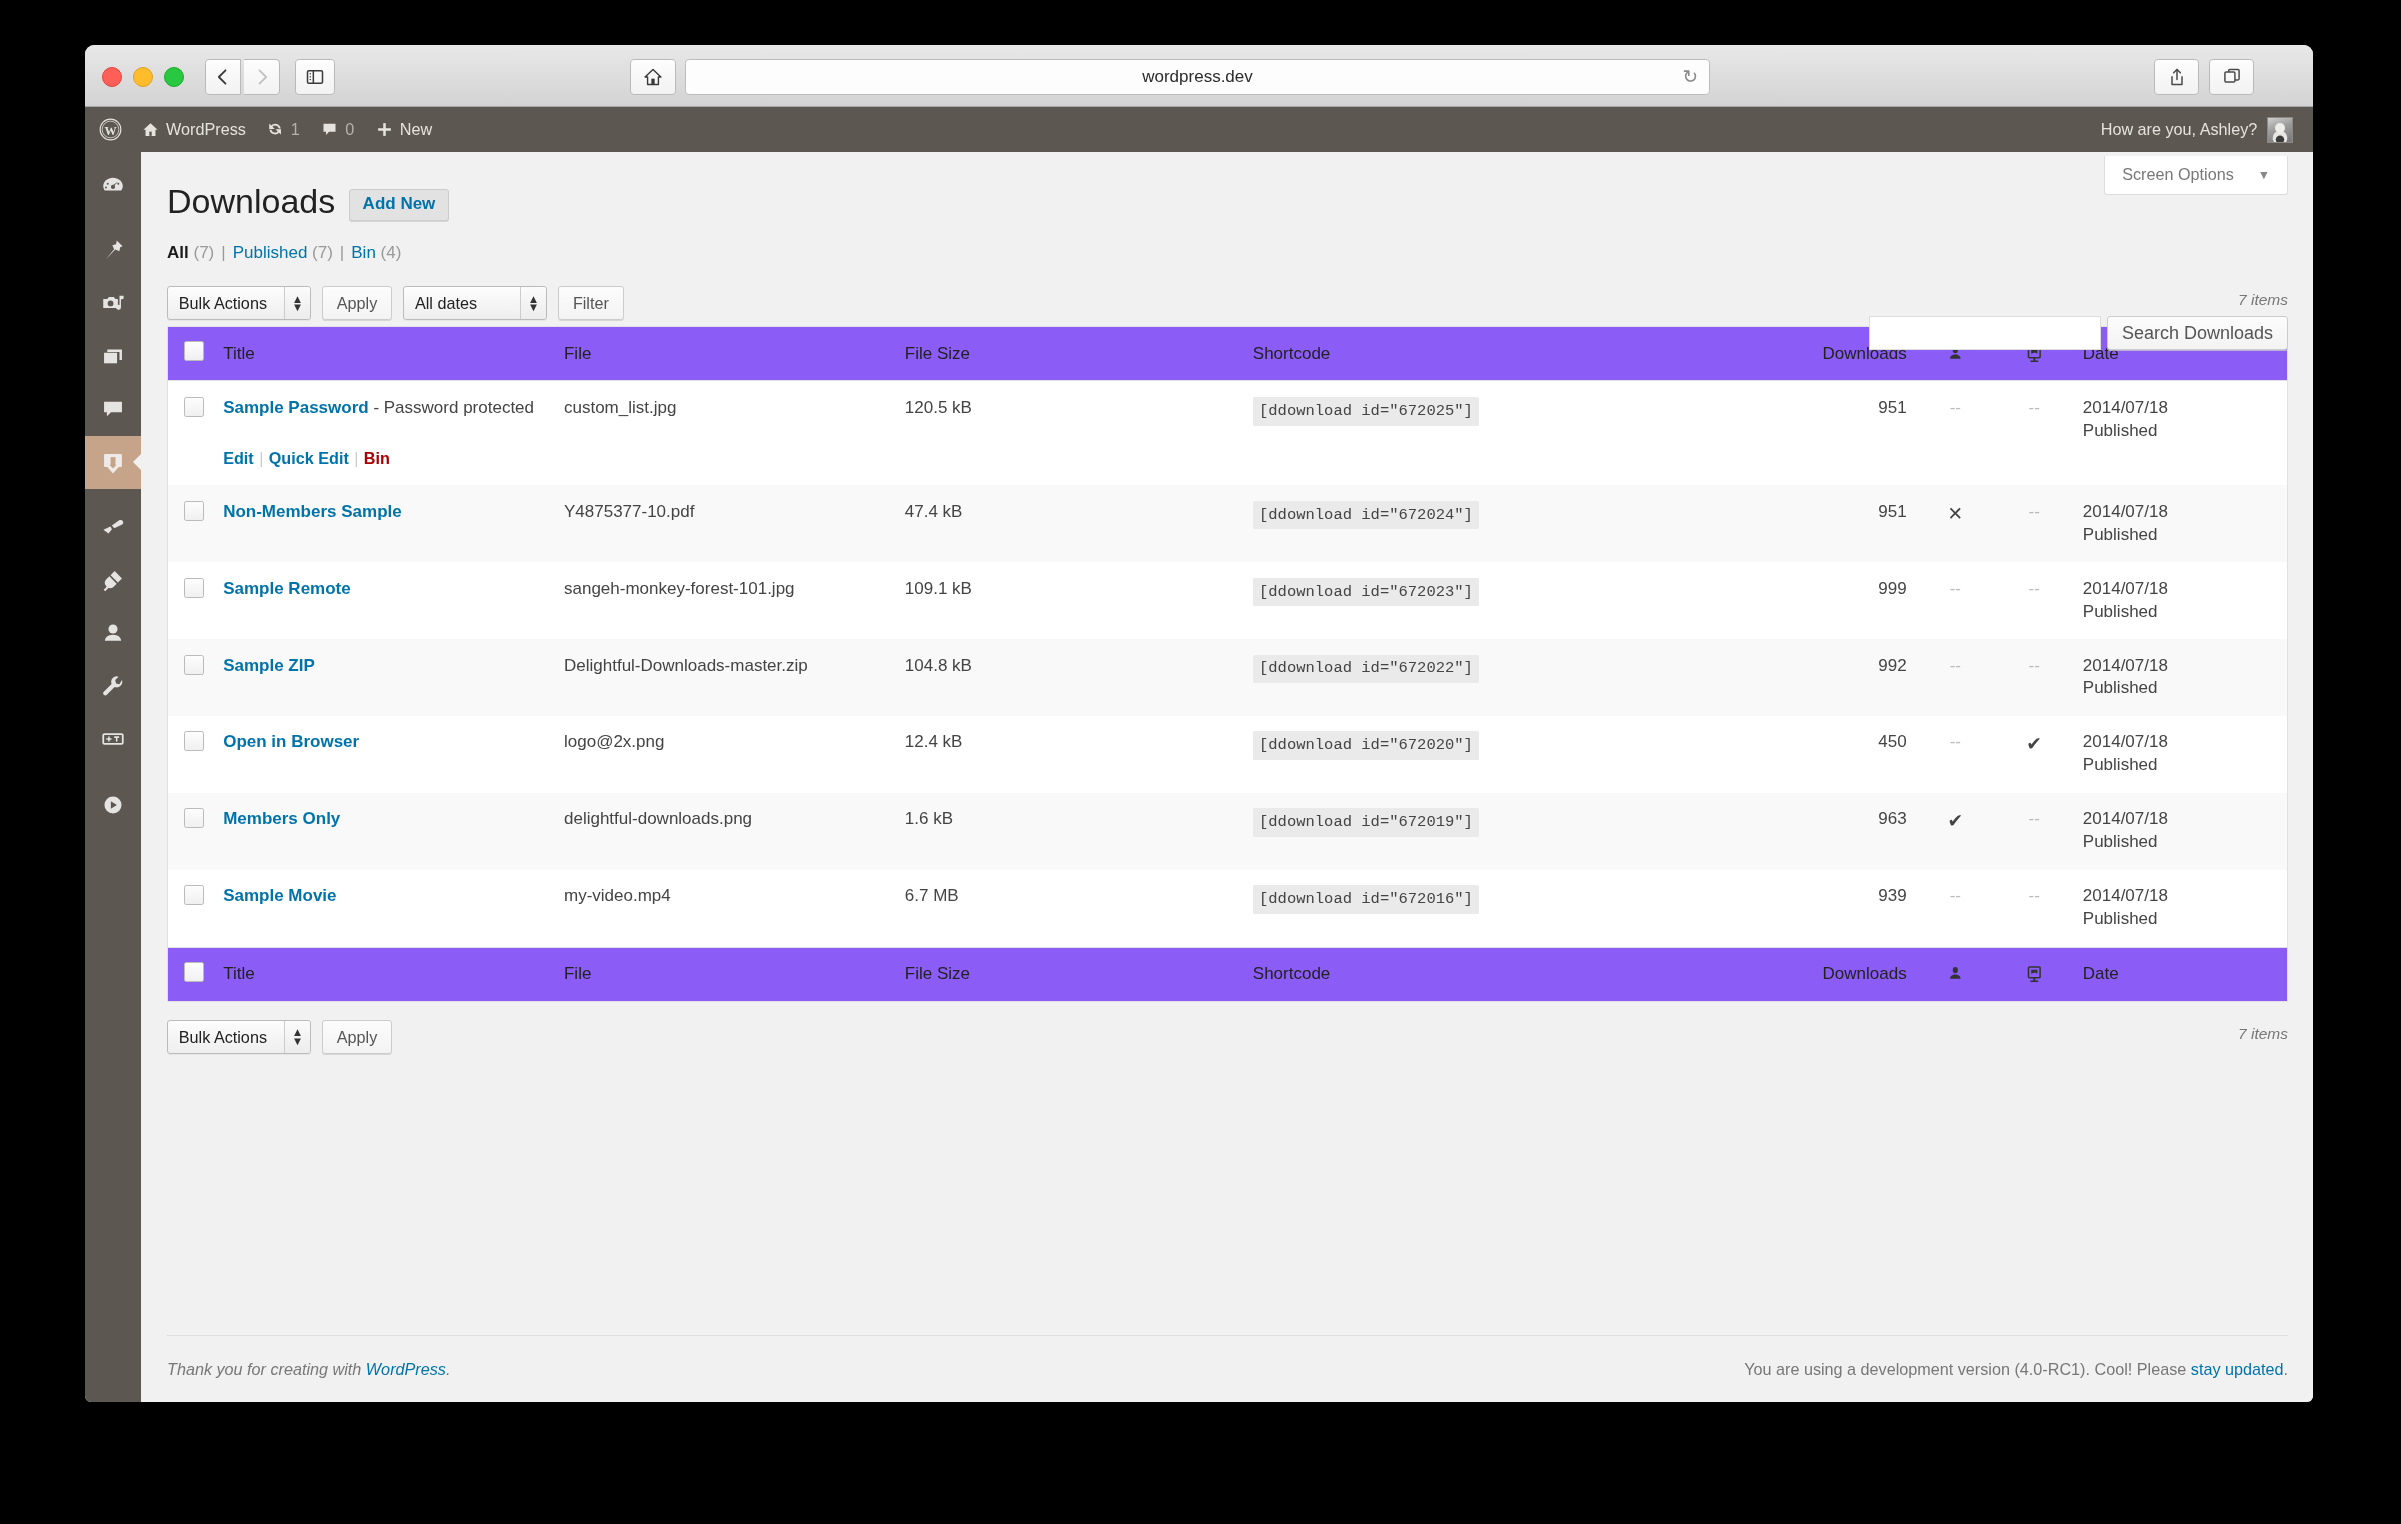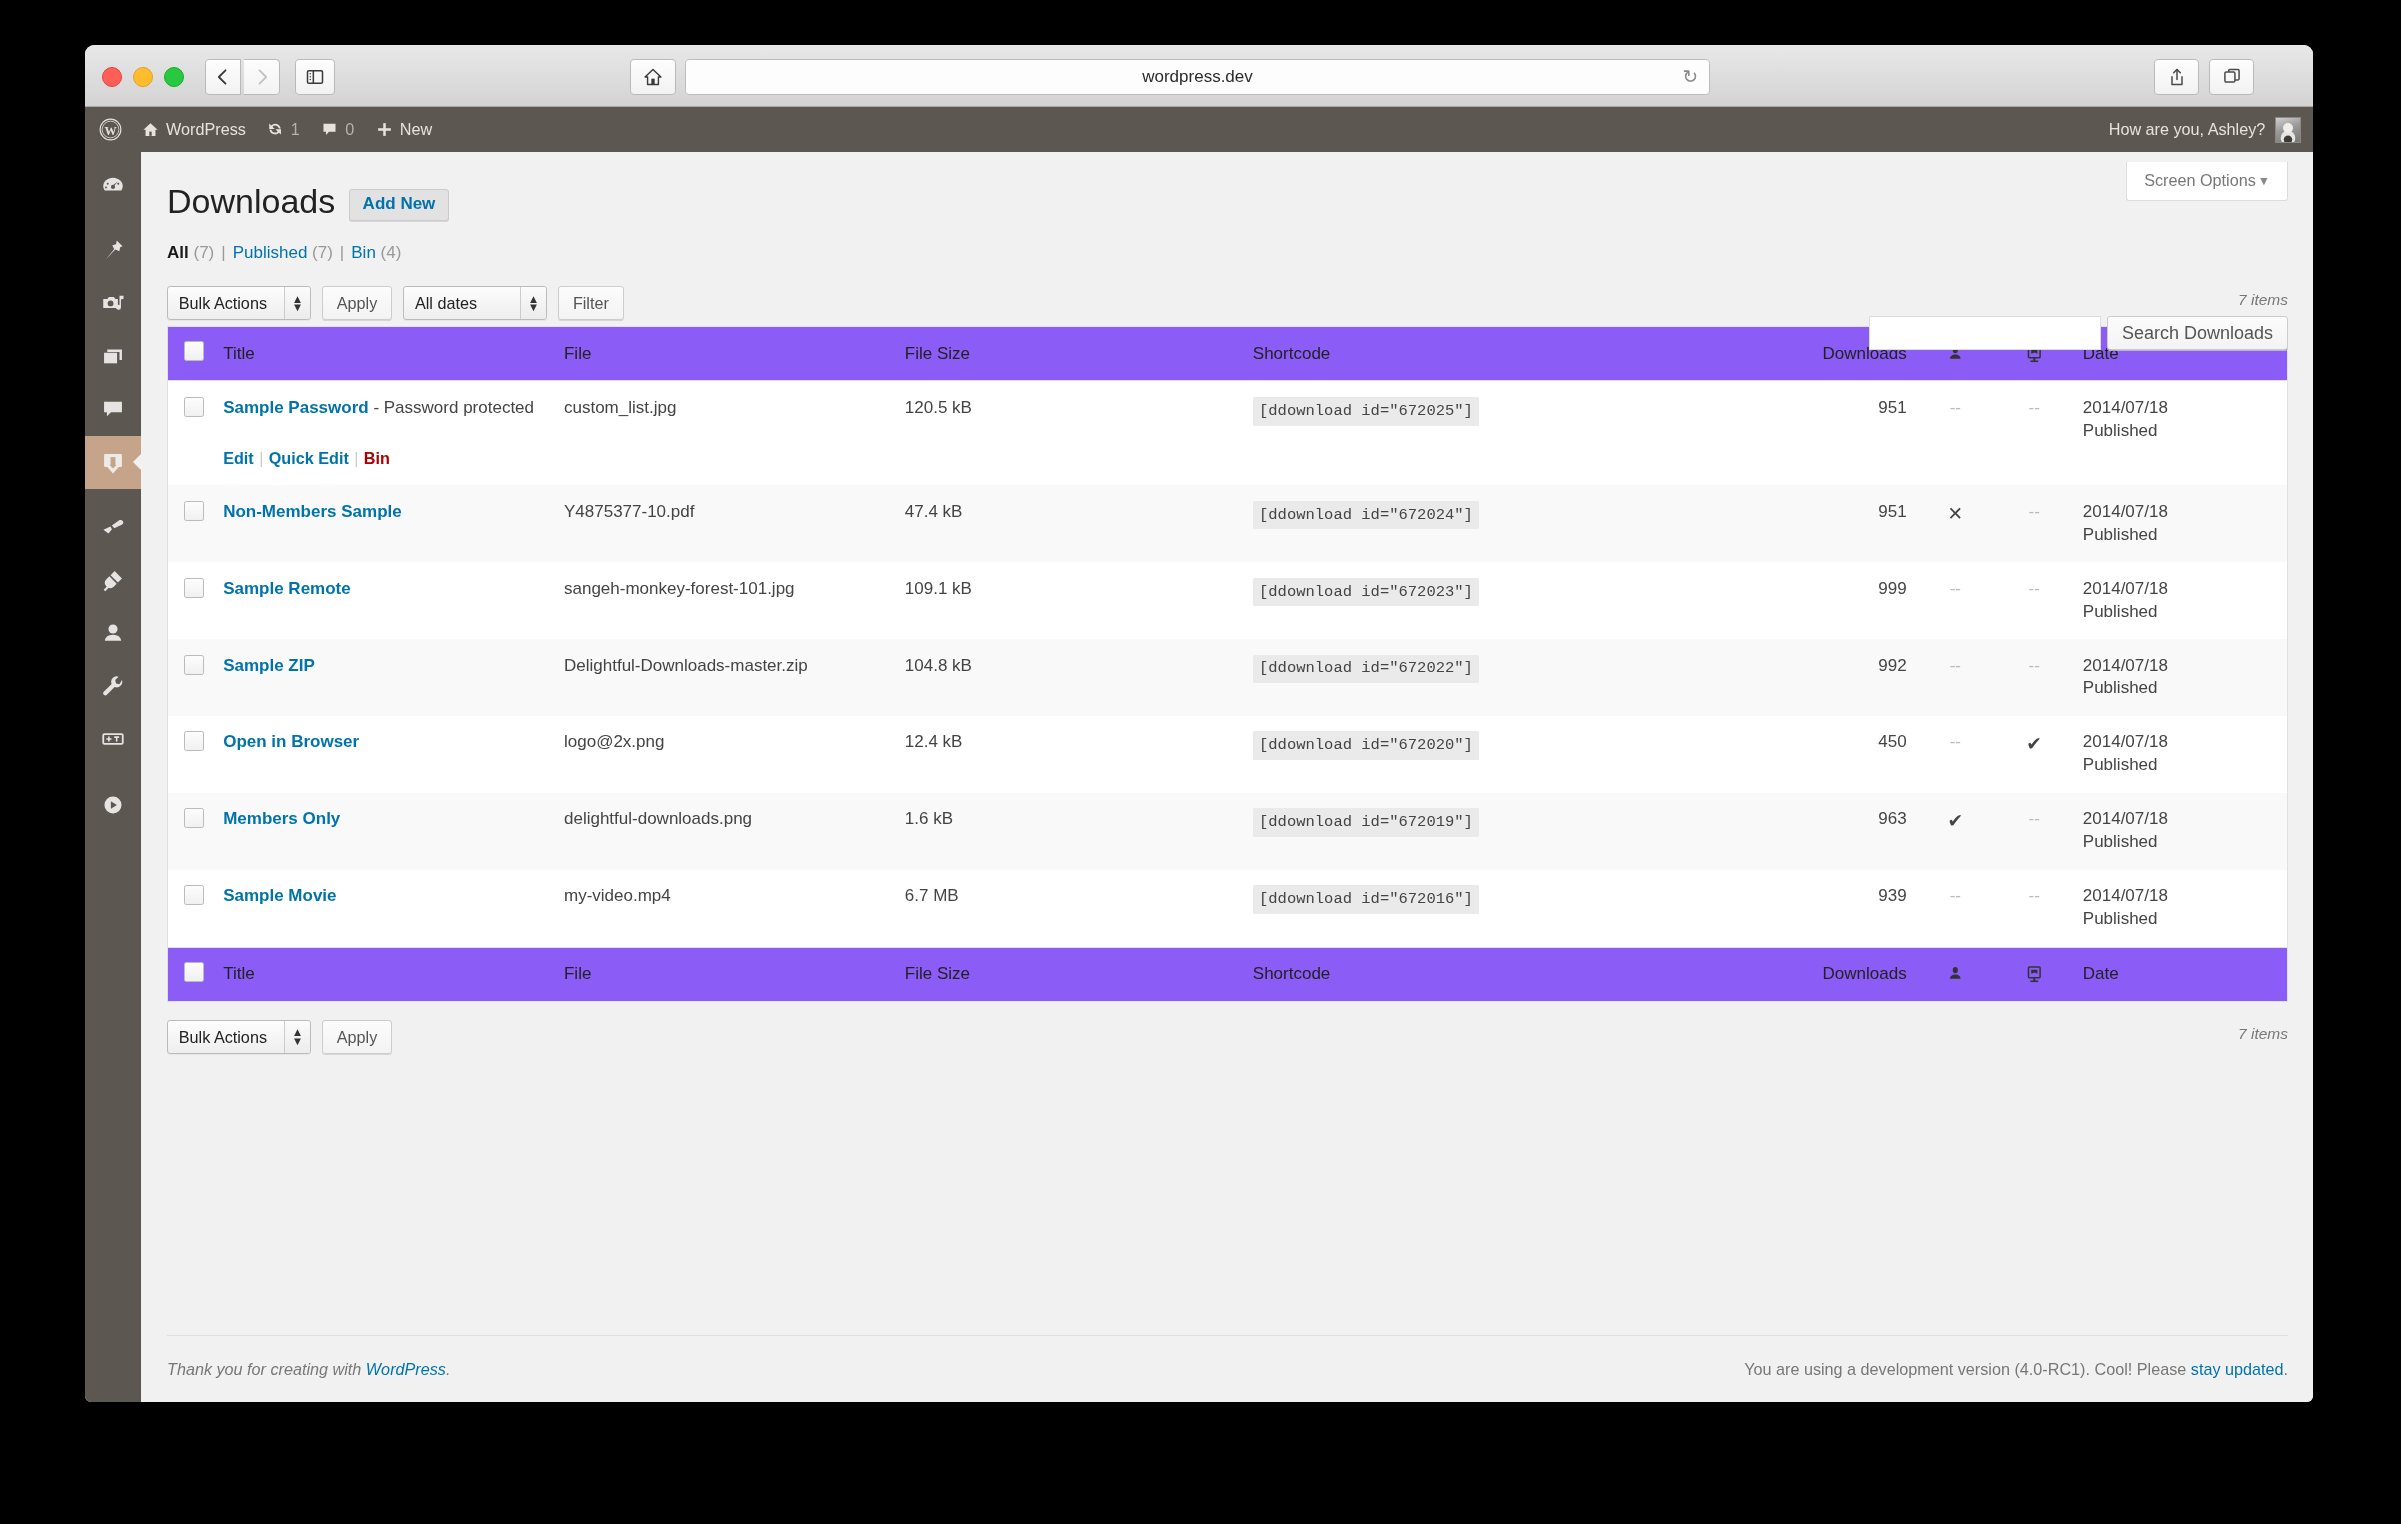--- a/index.html
+++ b/index.html
@@ -81,21 +81,21 @@
     position: relative;
   }
   .ab-item {
     display: flex; align-items: center; gap: 7px;
     padding: 0 10.8px; height: 45px;
     color: #e6e2dd; text-decoration: none;
   }
   #ab-wp-logo { padding-left: 14px; padding-right: 9.3px; }
   .ab-count { color: #b7b1aa; }
   #ab-right {
-    position: absolute; right: 0; top: 0; height: 45px;
+    position: absolute; right: 8px; top: 0; height: 45px;
     display: flex; align-items: center; gap: 9.3px; padding-right: 12.4px;
   }
   #avatar {
     width: 26px; height: 26px;
     background: linear-gradient(160deg,#cfcfcf 0%,#9a9a9a 45%,#777 100%);
     border: 0.8px solid #8d8880;
     position: relative; overflow: hidden;
   }
   #avatar::after {
     content: ""; position: absolute;
@@ -126,27 +126,27 @@
   .menu-sep { height: 12.4px; }
 
   #wpbody {
     flex: 1; background: #f1f1f1; position: relative;
     padding: 0 25px 0 26px;
     overflow: hidden;
   }
 
   
   #screen-meta-links {
-    position: absolute; right: 25px; top: 10px;
+    position: absolute; right: 25px; top: 4px;
     background: #fff;
     border: 0.8px solid #ddd; border-top: none;
     border-radius: 0 0 3.1px 3.1px;
     padding: 9.3px 17px;
     font-size: 16.2px; color: #777;
-    display: flex; align-items: center; gap: 2px;
+    display: flex; align-items: center; gap: 24px;
   }
   #screen-meta-links .caret { font-size: 12.4px; color: #888; }
 
   h1#page-title {
     font-size: 34px; font-weight: 400; color: #222;
     margin: 31px 0 0 0; display: flex; align-items: center; gap: 14px;
     line-height: 1.1;
   }
   #add-new-btn {
     font-size: 17px; font-weight: bold;

